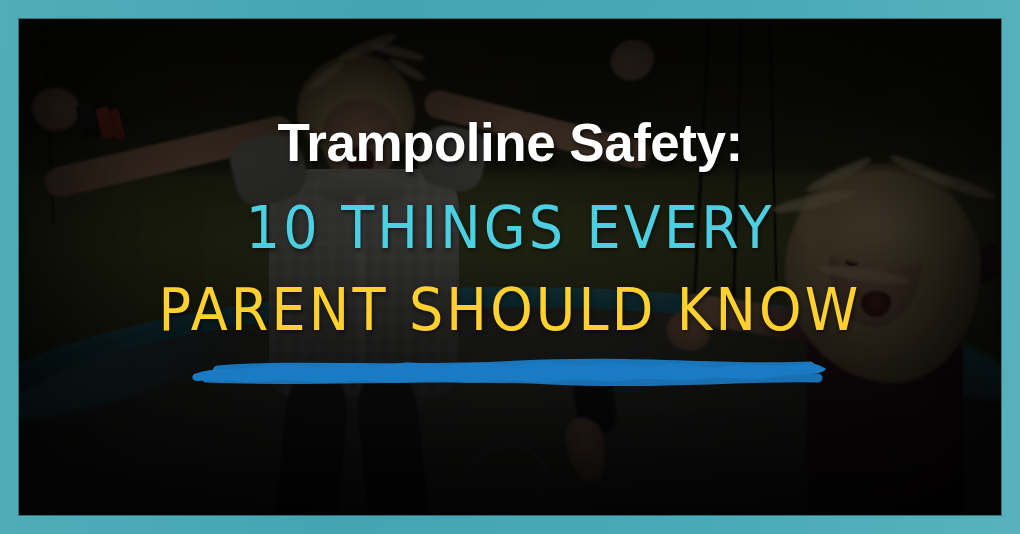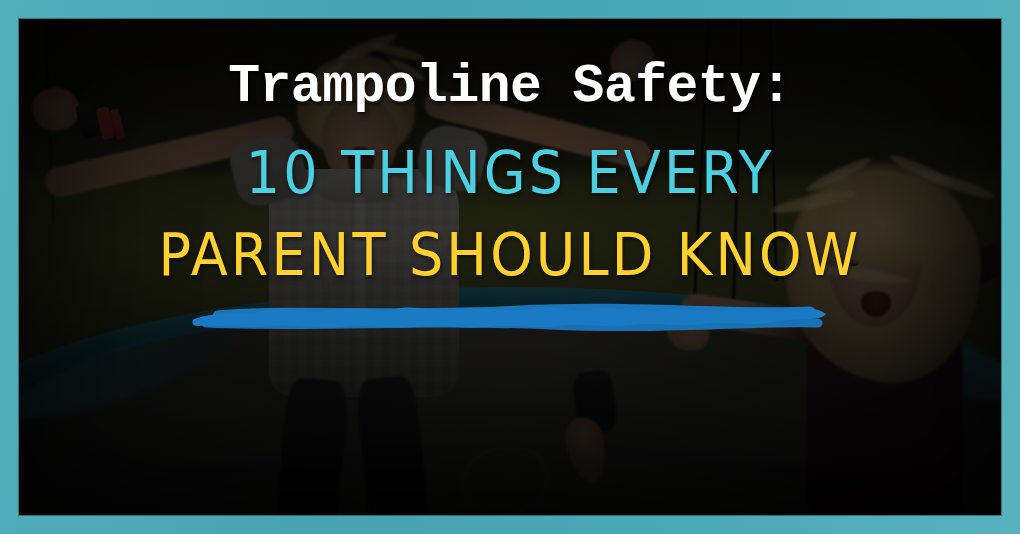--- a/index.html
+++ b/index.html
@@ -381,22 +381,22 @@
   
   .text-stack {
     position:absolute; inset:0;
     z-index:30;
     display:flex;
     flex-direction:column;
     align-items:center;
   }
 
   .headline {
-    margin-top:42px;
-    font-family:Liberation Mono, monospace;
+    margin-top:97px;
+    font-family:Liberation Sans, sans-serif;
     font-weight:700;
     font-size:53px;
     line-height:1;
     letter-spacing:-.5px;
     color:#ffffff;
     text-shadow:2px 3px 5px rgba(0,0,0,.62), 0 0 2px rgba(0,0,0,.4);
     white-space:nowrap;
   }
 
   .subline {

